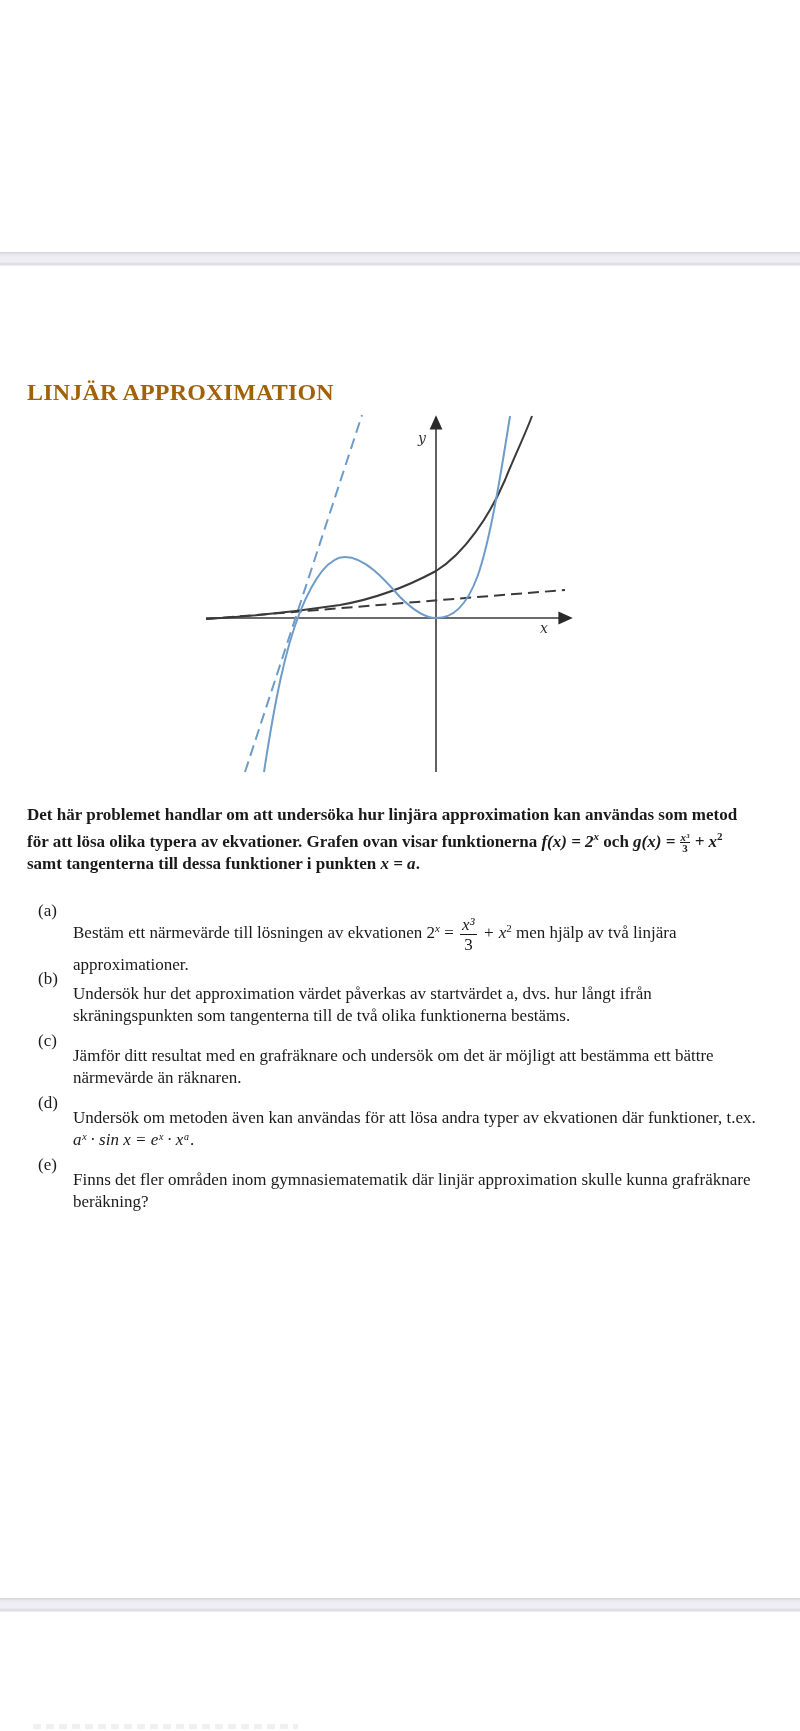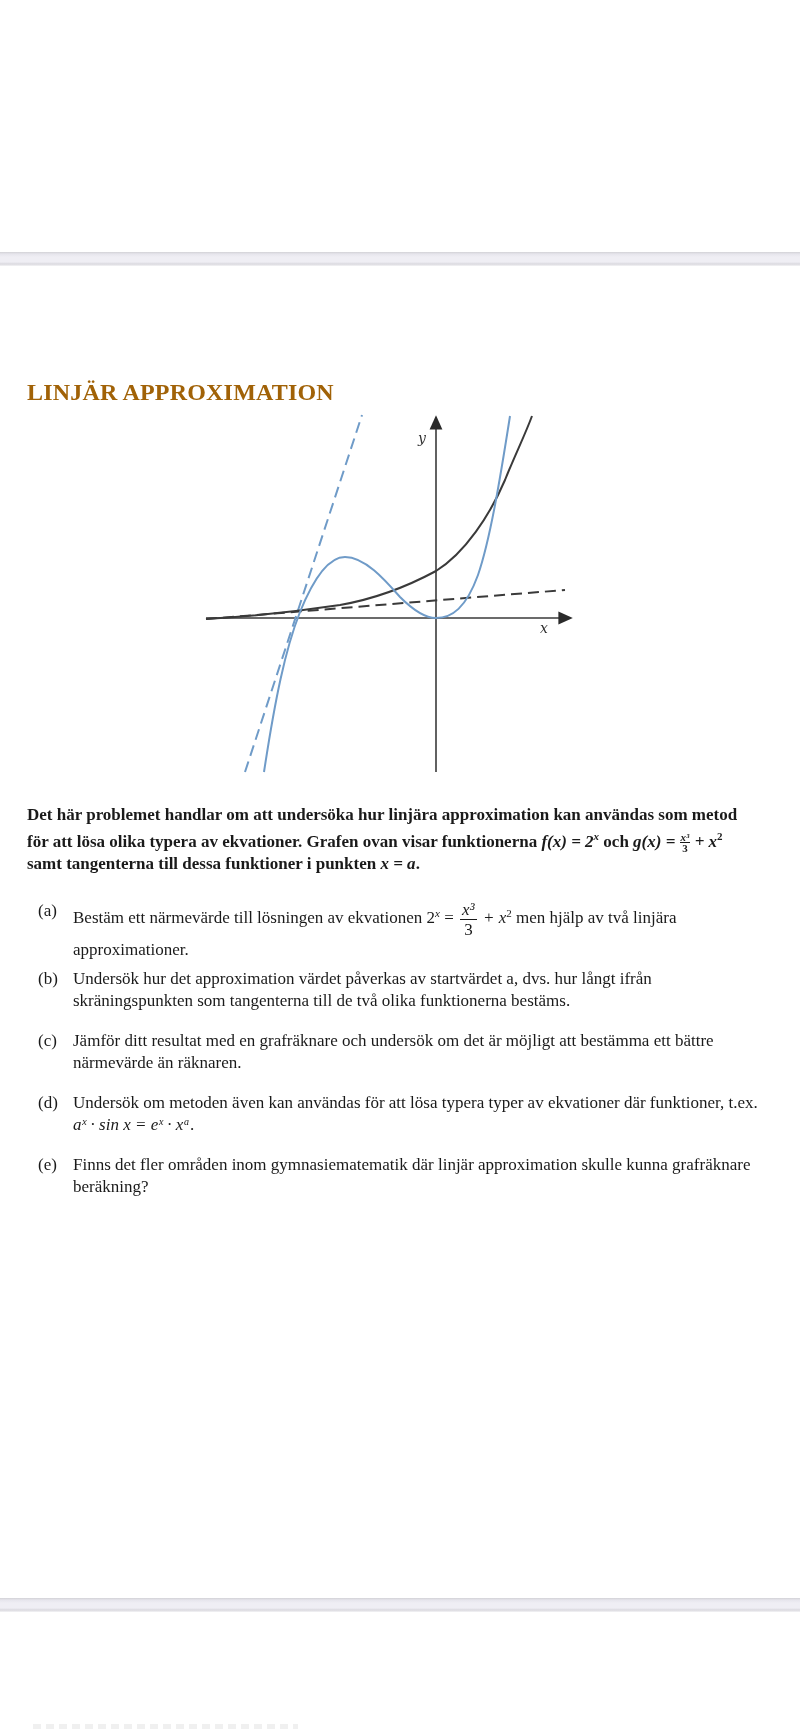--- a/index.html
+++ b/index.html
@@ -18,21 +18,21 @@
   .frac { display: inline-block; vertical-align: middle; text-align: center; font-size: 11px; line-height: 10px; }
   .frac .num { display: block; border-bottom: 1px solid #1a1a1a; padding: 0 1px; }
   .frac .den { display: block; }
   .bigfrac { display: inline-block; vertical-align: middle; text-align: center; font-size: 17px; line-height: 19px; margin: 0 2px; }
   .bigfrac .num { display: block; border-bottom: 1px solid #1a1a1a; padding: 0 2px; }
   .bigfrac .den { display: block; }
   .items { position: absolute; left: 0; top: 0; }
   .item { position: absolute; left: 38px; width: 720px;
           font-family: "Liberation Serif", serif; font-size: 17px; line-height: 22px; }
   .item .lbl { position: absolute; left: 0; top: 0; }
-  .item .txt { display: block; margin-left: 35px; }
+  .item .txt { display: block; margin-left: 35px; margin-top: 15px; }
   .cutoff { position: absolute; left: 33px; top: 1724px; width: 265px; height: 5px;
             background: repeating-linear-gradient(90deg, #e6e6e6 0 8px, transparent 8px 13px); opacity: 0.6; }
 </style>
 </head>
 <body>
 
 <div class="page-sep" style="top:252px;"></div>
 
 <h2 class="title">LINJÄR APPROXIMATION</h2>
 
@@ -70,21 +70,21 @@
   <div class="item" style="top:968px;">
     <span class="lbl">(b)</span>
     <span class="txt">Undersök hur det approximation värdet påverkas av startvärdet a, dvs. hur långt ifrån skräningspunkten som tangenterna till de två olika funktionerna bestäms.</span>
   </div>
   <div class="item" style="top:1030px;">
     <span class="lbl">(c)</span>
     <span class="txt">Jämför ditt resultat med en grafräknare och undersök om det är möjligt att bestämma ett bättre närmevärde än räknaren.</span>
   </div>
   <div class="item" style="top:1092px;">
     <span class="lbl">(d)</span>
-    <span class="txt"><span>Undersök om metoden även kan användas för att lösa typera typer av ekvationer där funktioner, t.ex. </span><span class="m">aˣ · sin x = eˣ · xᵃ</span><span>.</span></span>
+    <span class="txt"><span>Undersök om metoden även kan användas för att lösa andra typer av ekvationen där funktioner, t.ex. </span><span class="m">aˣ · sin x = eˣ · xᵃ</span><span>.</span></span>
   </div>
   <div class="item" style="top:1154px;">
     <span class="lbl">(e)</span>
     <span class="txt">Finns det fler områden inom gymnasiematematik där linjär approximation skulle kunna grafräknare beräkning?</span>
   </div>
 </div>
 
 <div class="page-sep" style="top:1598px;"></div>
 <div class="cutoff"></div>
 

